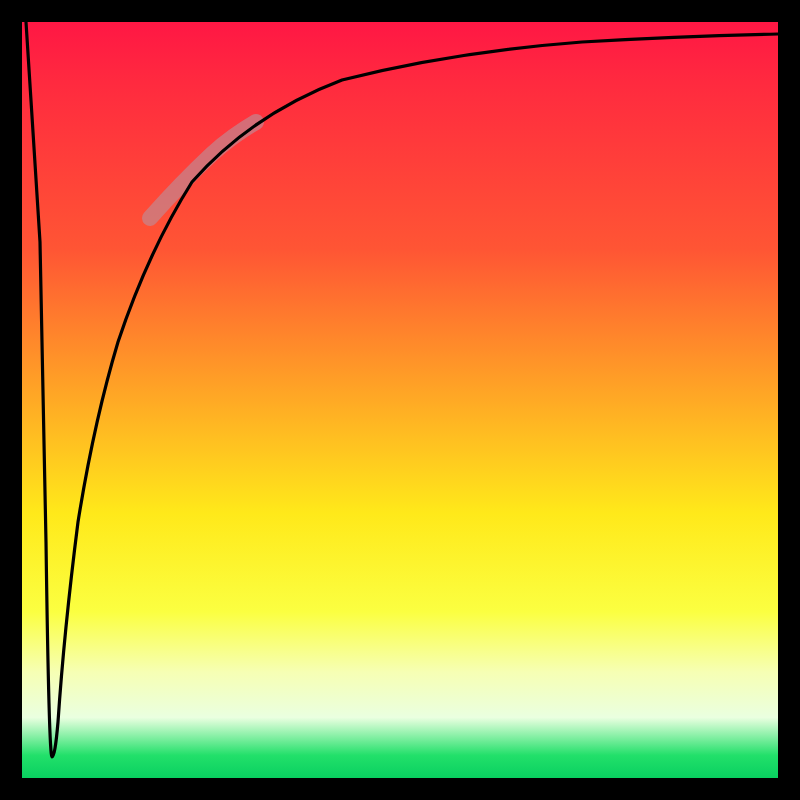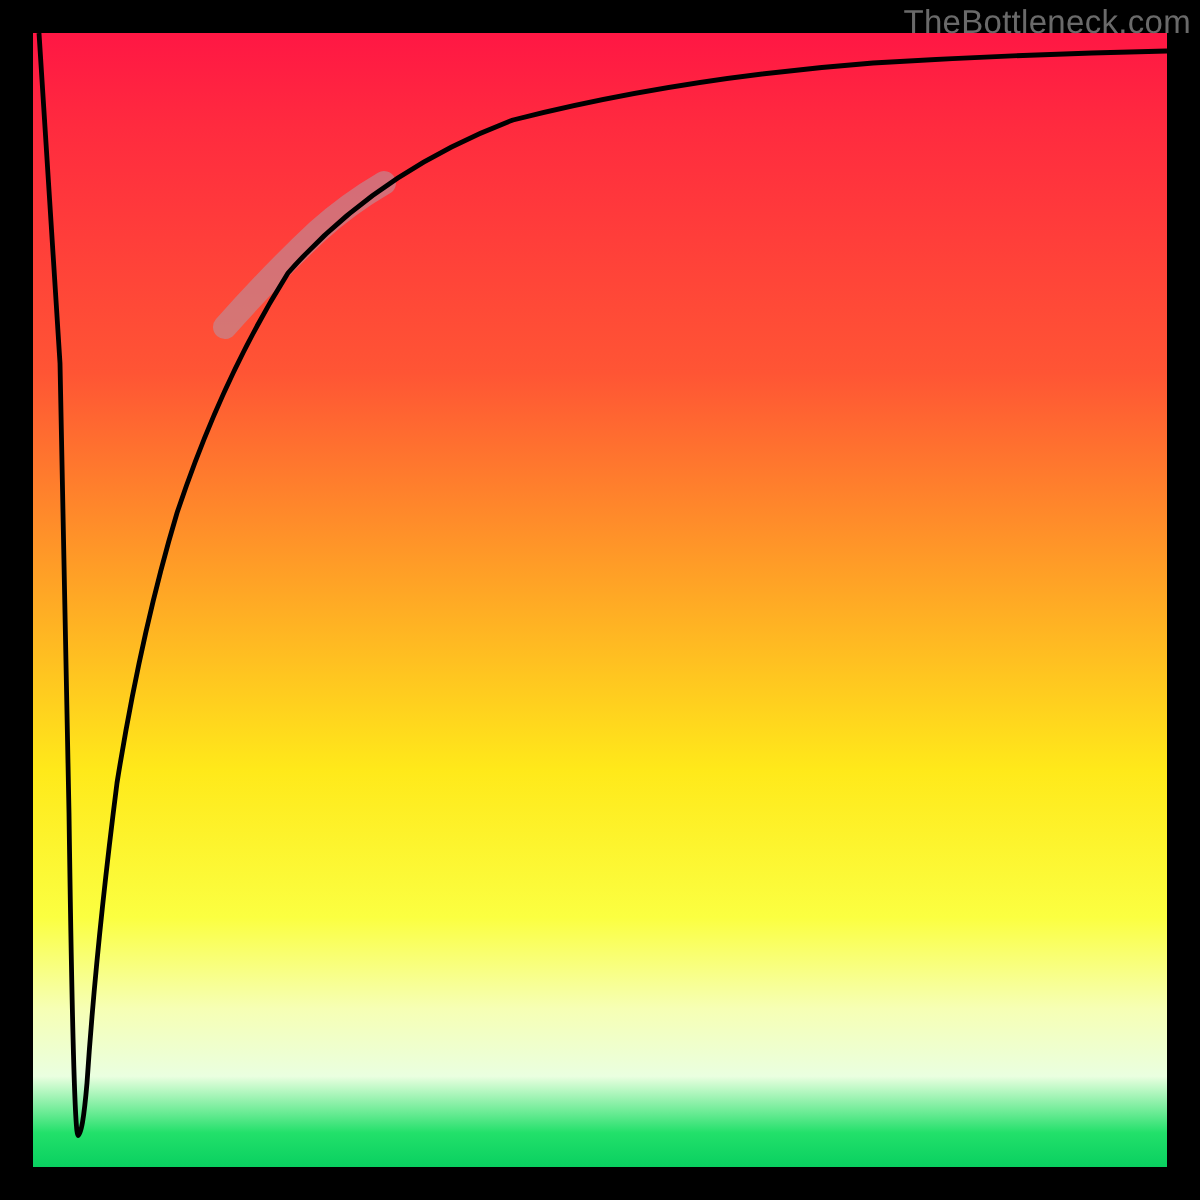--- a/index.html
+++ b/index.html
@@ -75,14 +75,13 @@
              Q 27 735 30 735
              Q 33 735 36 700
              Q 42 610 56 500
              Q 72 400 96 320
              Q 126 230 170 160
              Q 230 92 320 58
              Q 430 30 560 20
              Q 660 14 756 12" stroke="#000" stroke-width="3.2" fill="none"></path>
   </svg>
 
-  <div class="watermark">TheBottleneck.com</div>
 </div>
 
 </body></html>

